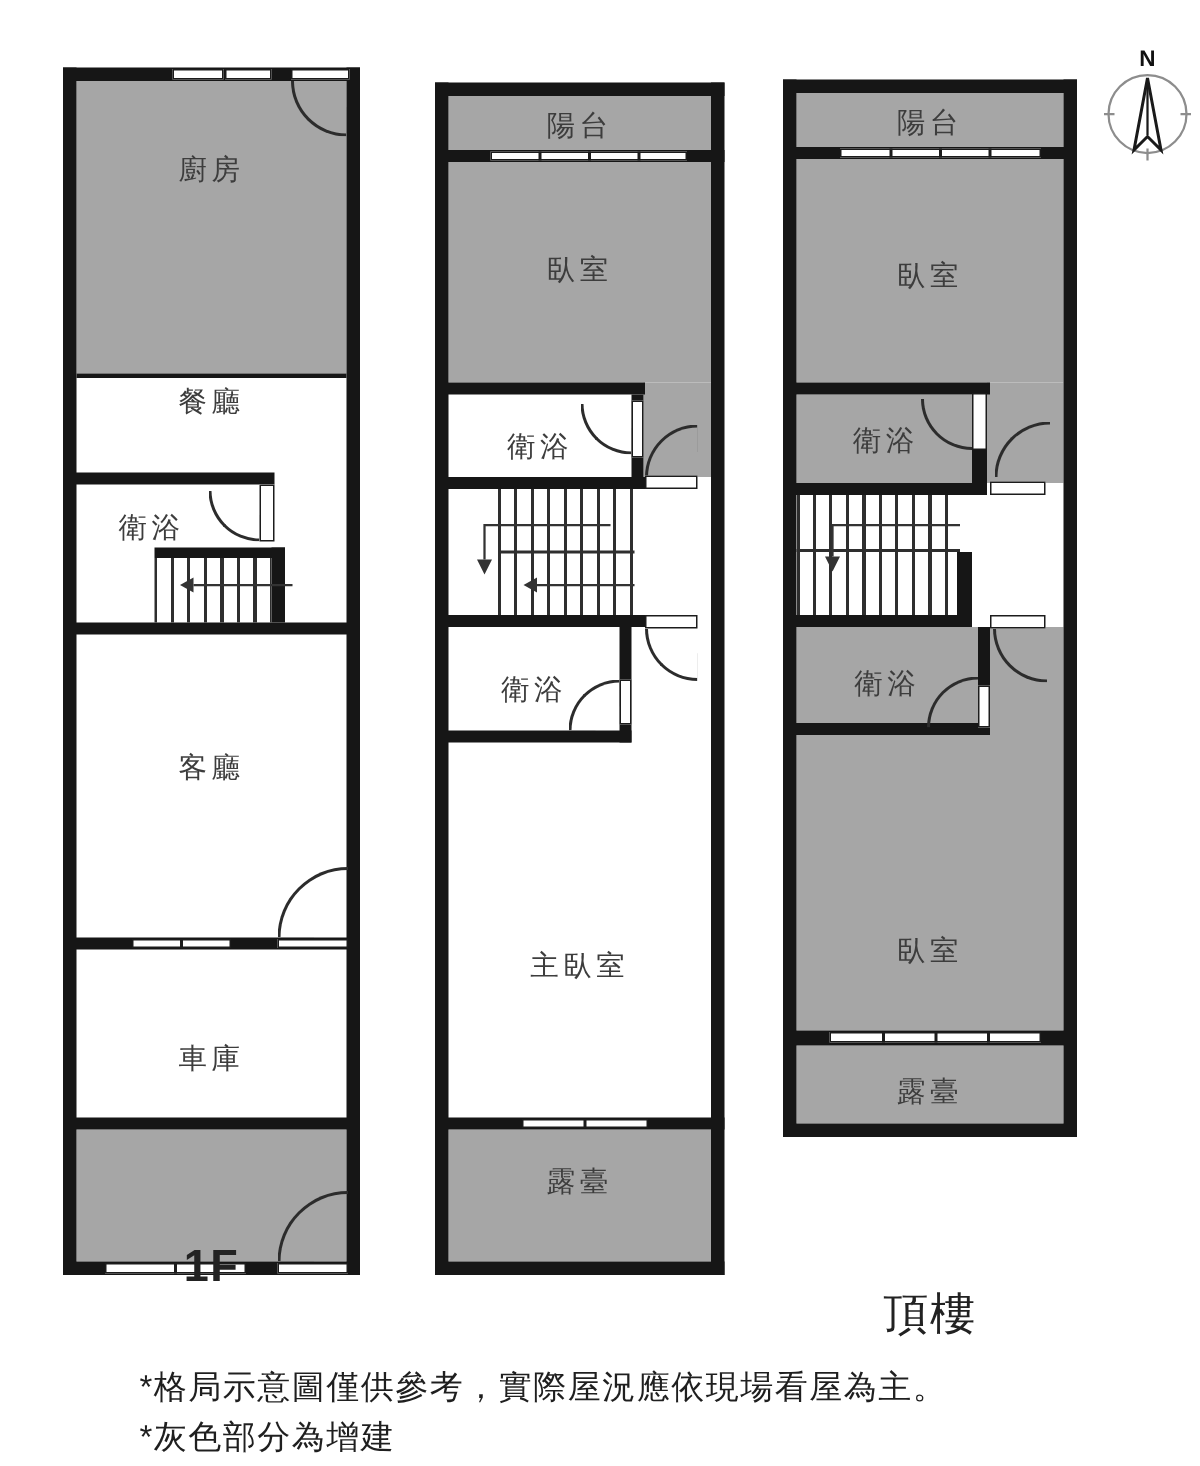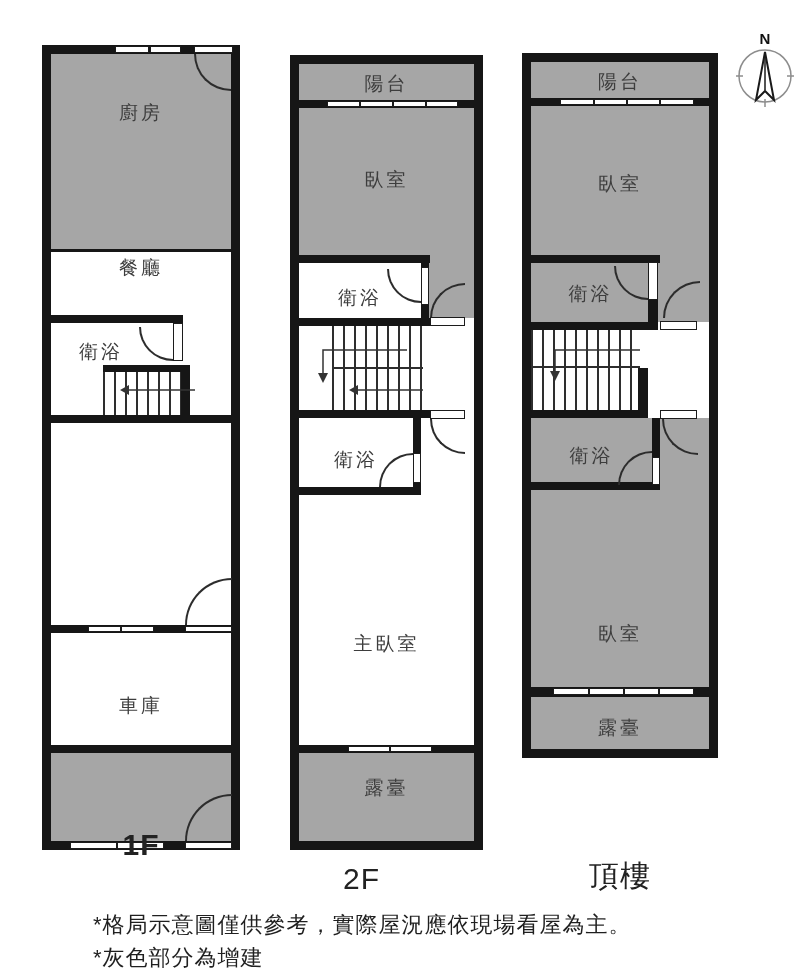--- a/index.html
+++ b/index.html
@@ -71,20 +71,21 @@
     <div class="arc tl" style="left:143px;top:533px;width:47px;height:47px;"></div>
 
     <div class="win" style="left:28px;top:797px;width:94px;height:7px;"></div>
     <div class="wd" style="left:74px;top:797px;width:2px;height:7px;"></div>
     <div class="leaf" style="left:143px;top:797px;width:47px;height:7px;"></div>
     <div class="arc tl" style="left:143px;top:749px;width:47px;height:47px;"></div>
 
     <div class="rl" style="left:0;top:210px;width:198px;">餐廳</div>
     <div class="rl" style="left:0;top:55px;width:198px;">廚房</div>
     <div class="rl" style="left:9px;top:294px;width:100px;">衛浴</div>
+    <div class="rl" style="left:0;top:454px;width:198px;">客廳</div>
     <div class="rl" style="left:0;top:648px;width:198px;">車庫</div>
   </div>
   <div class="fl" style="left:42px;top:828px;width:198px;font-weight:bold;">1F</div>
 
   <div class="plan" style="left:290px;top:55px;width:193px;height:795px;">
 
     <div class="g" style="left:9px;top:9px;width:175px;height:36px;"></div>
     <div class="g" style="left:9px;top:53px;width:175px;height:147px;"></div>
     <div class="g" style="left:139px;top:200px;width:45px;height:63px;"></div>
     <div class="g" style="left:9px;top:698px;width:175px;height:88px;"></div>
@@ -132,21 +133,20 @@
     <div class="win" style="left:58px;top:691px;width:84px;height:6px;"></div>
     <div class="wd" style="left:99px;top:691px;width:2px;height:6px;"></div>
 
     <div class="rl" style="left:0;top:16px;width:193px;">陽台</div>
     <div class="rl" style="left:0;top:112px;width:193px;">臥室</div>
     <div class="rl" style="left:9px;top:230px;width:122px;">衛浴</div>
     <div class="rl" style="left:9px;top:392px;width:114px;">衛浴</div>
     <div class="rl" style="left:0;top:576px;width:193px;">主臥室</div>
     <div class="rl" style="left:0;top:720px;width:193px;">露臺</div>
   </div>
-  <div class="fl" style="left:265px;top:862px;width:193px;">2F</div>
 
   <div class="plan" style="left:522px;top:53px;width:196px;height:705px;">
 
     <div class="g" style="left:9px;top:9px;width:178px;height:36px;"></div>
     <div class="g" style="left:9px;top:53px;width:178px;height:149px;"></div>
     <div class="g" style="left:9px;top:210px;width:119px;height:59px;"></div>
     <div class="g" style="left:136px;top:202px;width:51px;height:67px;"></div>
     <div class="g" style="left:9px;top:365px;width:121px;height:72px;"></div>
     <div class="g" style="left:138px;top:365px;width:49px;height:72px;"></div>
     <div class="g" style="left:9px;top:437px;width:178px;height:197px;"></div>

